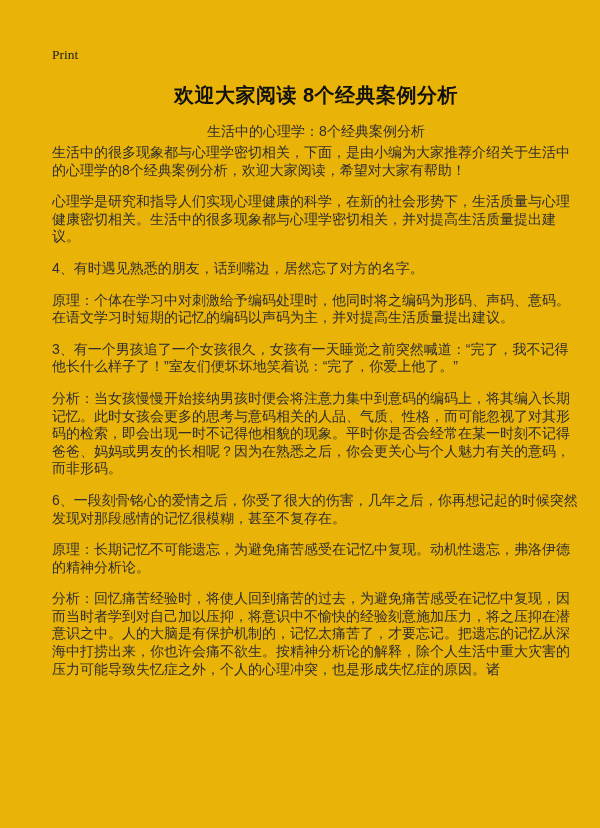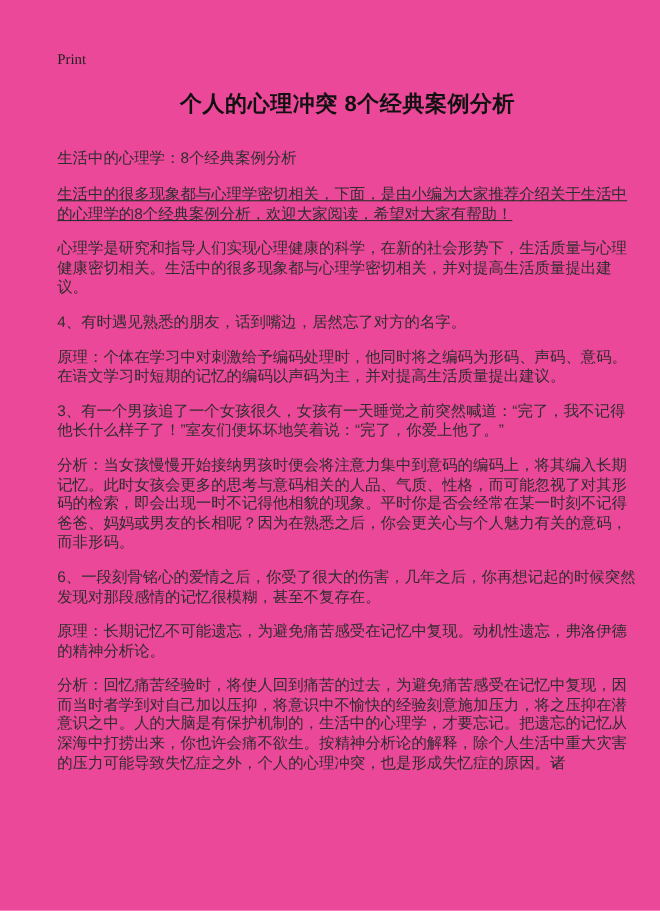--- a/index.html
+++ b/index.html
@@ -11,72 +11,72 @@
     width: 600px;
     height: 828px;
     overflow: hidden;
     font-family: "Liberation Sans", sans-serif;
   }
   .page {
     box-sizing: border-box;
     width: 600px;
     height: 828px;
     padding: 45px 20px 0 52px;
-    background: #ec4899;
+    background: #eab308;
   }
   .print-label {
     font-family: "Liberation Serif", serif;
     font-size: 13.5px;
     color: #222222;
     line-height: 16px;
     display: inline-block;
     cursor: pointer;
   }
   .page-title {
     margin-top: 19px;
     font-size: 20px;
     font-weight: bold;
     text-align: center;
     color: #111111;
     line-height: 26px;
     letter-spacing: 0.5px;
   }
   .article-subtitle {
-    margin-top: 26px;
+    margin-top: 14px;
     font-size: 14px;
     color: #2e2e2e;
     line-height: 18px;
+    text-align: center;
   }
   .article-body p {
     margin: 14px 0 0 0;
     font-size: 14px;
     line-height: 17.6px;
     color: #2e2e2e;
     text-align: left;
     word-break: break-all;
   }
   .article-body p:first-child {
-    margin-top: 16px;
-    text-decoration: underline;
+    margin-top: 4px;
   }
 </style>
 </head>
 <body>
 
 <div class="page">
   <span class="print-label">Print</span>
 
-  <div class="page-title">个人的心理冲突 8个经典案例分析</div>
+  <div class="page-title">欢迎大家阅读 8个经典案例分析</div>
 
   <div class="article-subtitle">生活中的心理学：8个经典案例分析</div>
 
   <div class="article-body">
       <p>生活中的很多现象都与心理学密切相关，下面，是由小编为大家推荐介绍关于生活中的心理学的8个经典案例分析，欢迎大家阅读，希望对大家有帮助！</p>
       <p>心理学是研究和指导人们实现心理健康的科学，在新的社会形势下，生活质量与心理健康密切相关。生活中的很多现象都与心理学密切相关，并对提高生活质量提出建议。</p>
       <p>4、有时遇见熟悉的朋友，话到嘴边，居然忘了对方的名字。</p>
       <p>原理：个体在学习中对刺激给予编码处理时，他同时将之编码为形码、声码、意码。在语文学习时短期的记忆的编码以声码为主，并对提高生活质量提出建议。</p>
       <p>3、有一个男孩追了一个女孩很久，女孩有一天睡觉之前突然喊道：“完了，我不记得他长什么样子了！”室友们便坏坏地笑着说：“完了，你爱上他了。”</p>
       <p>分析：当女孩慢慢开始接纳男孩时便会将注意力集中到意码的编码上，将其编入长期记忆。此时女孩会更多的思考与意码相关的人品、气质、性格，而可能忽视了对其形码的检索，即会出现一时不记得他相貌的现象。平时你是否会经常在某一时刻不记得爸爸、妈妈或男友的长相呢？因为在熟悉之后，你会更关心与个人魅力有关的意码，而非形码。</p>
       <p>6、一段刻骨铭心的爱情之后，你受了很大的伤害，几年之后，你再想记起的时候突然发现对那段感情的记忆很模糊，甚至不复存在。</p>
       <p>原理：长期记忆不可能遗忘，为避免痛苦感受在记忆中复现。动机性遗忘，弗洛伊德的精神分析论。</p>
-      <p>分析：回忆痛苦经验时，将使人回到痛苦的过去，为避免痛苦感受在记忆中复现，因而当时者学到对自己加以压抑，将意识中不愉快的经验刻意施加压力，将之压抑在潜意识之中。人的大脑是有保护机制的，生活中的心理学，才要忘记。把遗忘的记忆从深海中打捞出来，你也许会痛不欲生。按精神分析论的解释，除个人生活中重大灾害的压力可能导致失忆症之外，个人的心理冲突，也是形成失忆症的原因。诸</p>
+      <p>分析：回忆痛苦经验时，将使人回到痛苦的过去，为避免痛苦感受在记忆中复现，因而当时者学到对自己加以压抑，将意识中不愉快的经验刻意施加压力，将之压抑在潜意识之中。人的大脑是有保护机制的，记忆太痛苦了，才要忘记。把遗忘的记忆从深海中打捞出来，你也许会痛不欲生。按精神分析论的解释，除个人生活中重大灾害的压力可能导致失忆症之外，个人的心理冲突，也是形成失忆症的原因。诸</p>
     </div>
 </div>
 
 </body></html>

